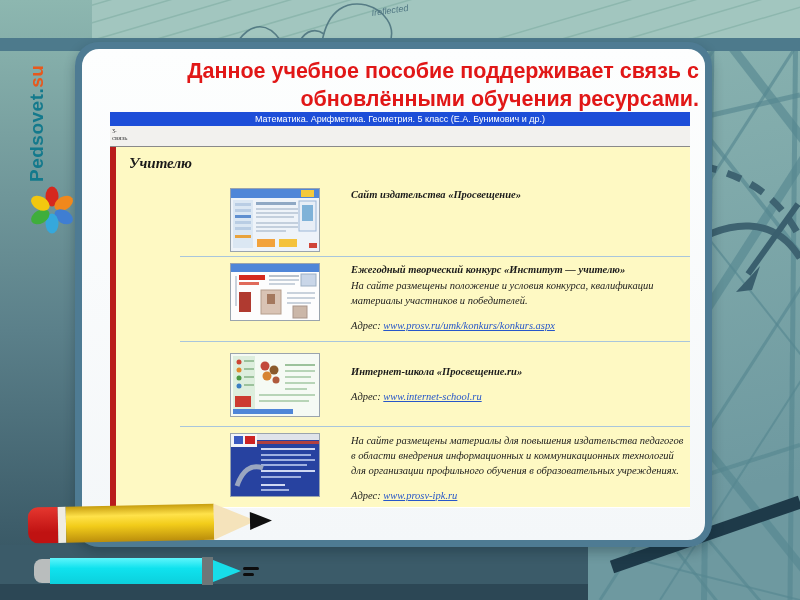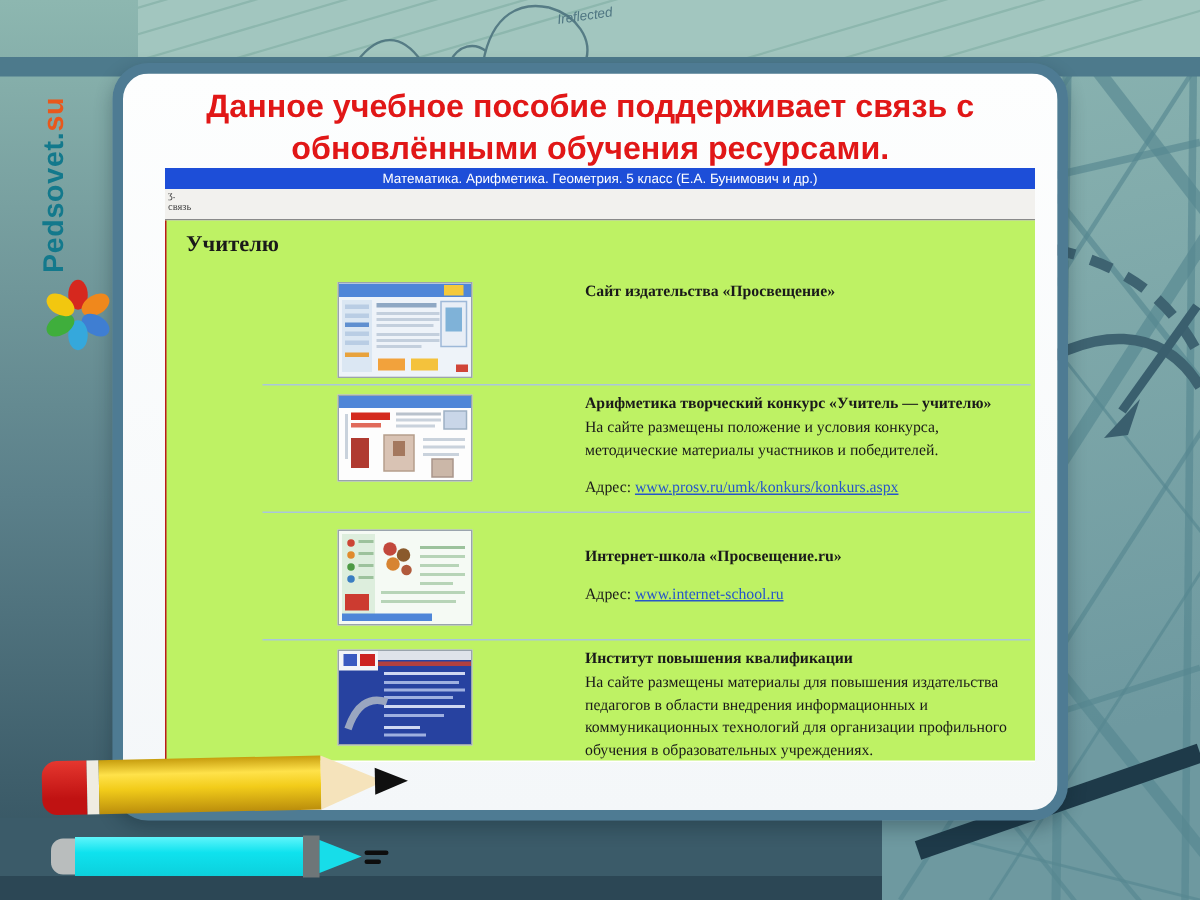--- a/index.html
+++ b/index.html
@@ -23,47 +23,47 @@
 
   
   .panel{
     position:absolute;left:75px;top:42px;width:637px;height:505px;z-index:2;
     background:linear-gradient(180deg,#fdfefe,#f4f7f9);
     border:7px solid #4e7b93;border-radius:24px;
     box-shadow:0 5px 12px rgba(10,30,40,.3);
     box-sizing:border-box;
   }
   .slide-title{
-    margin:9px 6px 4px 6px;text-align:center;
+    margin:9px 6px 4px 6px;text-align:right;
     color:#e11717;font-weight:bold;font-size:21.5px;line-height:1.28;
   }
   
   .shot{
     position:absolute;left:28px;top:63px;width:580px;height:396px;
     background:#fff;font-family:"Liberation Serif",serif;color:#1a1a1a;
   }
   .shot-header{
     height:14px;background:#1d4ed8;color:#fff;
     font-family:"Liberation Sans",sans-serif;font-size:9px;line-height:14px;
     text-align:center;white-space:nowrap;overflow:hidden;
   }
   .shot-toolbar{
     height:21px;background:#f2f1ee;border-bottom:1px solid #8a8a8a;
     font-size:7px;color:#444;padding-left:2px;box-sizing:border-box;
   }
   .shot-toolbar .glyph{display:block;font-size:7px;line-height:8px;}
   .shot-toolbar .frag{display:block;font-size:7px;line-height:9px;}
   .shot-body{
-    position:relative;height:360px;background:#bef264;
-    border-left:1px solid #b91c1c;box-sizing:border-box;overflow:hidden;
+    position:relative;height:360px;background:#fef9c3;
+    border-left:6px solid #b91c1c;box-sizing:border-box;overflow:hidden;font-style:italic;
   }
   .section-title{
     font-weight:bold;font-size:15px;margin:8px 0 10px 13px;
   }
-  .res-item{display:flex;align-items:flex-start;padding:6px 4px 4px 114px;box-sizing:border-box;gap:44px;}
+  .res-item{display:flex;align-items:flex-start;padding:6px 4px 4px 114px;box-sizing:border-box;}
   .res-item .thumbwrap{flex:0 0 88px;}
   .res-text{margin-left:31px;width:338px;font-size:10.5px;line-height:1.42;}
   .res-title{font-weight:bold;}
   .res-desc{margin-top:1px;}
   .res-addr{margin-top:10px;}
   .res-addr.gap-lg{margin-top:17px;}
   .res-addr a{color:#2757c9;text-decoration:underline;}
   .sep{border:none;border-top:1px solid #a9c6dc;margin:0 4px 0 64px;width:512px;}
   .h-i1{min-height:58px;} .h-i2{min-height:84px;} .h-i3{min-height:84px;align-items:center;} .h-i4{min-height:80px;}
   .thumb{display:block;border:1px solid #9aa4ad;background:#fff;}
@@ -252,22 +252,22 @@
             <rect x="30" y="26" width="20" height="24" fill="#d9c3b4" stroke="#b59e8c" stroke-width="1"></rect>
             <rect x="36" y="30" width="8" height="10" fill="#a4785e"></rect>
             <rect x="8" y="28" width="12" height="20" fill="#b03a30"></rect>
             <rect x="56" y="28" width="28" height="2" fill="#c9d2dc"></rect>
               <rect x="56" y="33" width="28" height="2" fill="#c9d2dc"></rect>
             <rect x="56" y="38" width="24" height="2" fill="#c9d2dc"></rect>
             <rect x="62" y="42" width="14" height="12" fill="#cbb7a8" stroke="#a9958a" stroke-width="1"></rect>
           </svg>
         </span>
         <div class="res-text">
-          <div class="res-title">Арифметика творческий конкурс «Учитель — учителю»</div>
-          <div class="res-desc">На сайте размещены положение и условия конкурса, методические материалы участников и победителей.</div>
+          <div class="res-title">Ежегодный творческий конкурс «Институт — учителю»</div>
+          <div class="res-desc">На сайте размещены положение и условия конкурса, квалификации материалы участников и победителей.</div>
           <div class="res-addr">
             <span>Адрес:</span>
             <a href="#">www.prosv.ru/umk/konkurs/konkurs.aspx</a>
           </div>
         </div>
       </div>
       <hr class="sep">
 
       <div class="res-item h-i3">
         <span class="thumbwrap">
@@ -321,21 +321,20 @@
             <rect x="30" y="25" width="54" height="2" fill="#9fb0e0"></rect>
             <rect x="30" y="30" width="46" height="2" fill="#9fb0e0"></rect>
             <rect x="30" y="36" width="54" height="2" fill="#cfd8f2"></rect>
             <rect x="30" y="42" width="40" height="2" fill="#9fb0e0"></rect>
             <rect x="30" y="50" width="24" height="2" fill="#cfd8f2"></rect>
               <rect x="30" y="55" width="28" height="2" fill="#9fb0e0"></rect>
             <path d="M6,52 Q14,28 32,34" stroke="#9aa6c0" stroke-width="5" fill="none"></path>
           </svg>
         </span>
         <div class="res-text">
-          <div class="res-title">Институт повышения квалификации</div>
           <div class="res-desc">На сайте размещены материалы для повышения издательства педагогов в области внедрения информационных и коммуникационных технологий для организации профильного обучения в образовательных учреждениях.</div>
           <div class="res-addr">
             <span>Адрес:</span>
             <a href="#">www.prosv-ipk.ru</a>
           </div>
         </div>
       </div>
 
     </div>
   </div>

